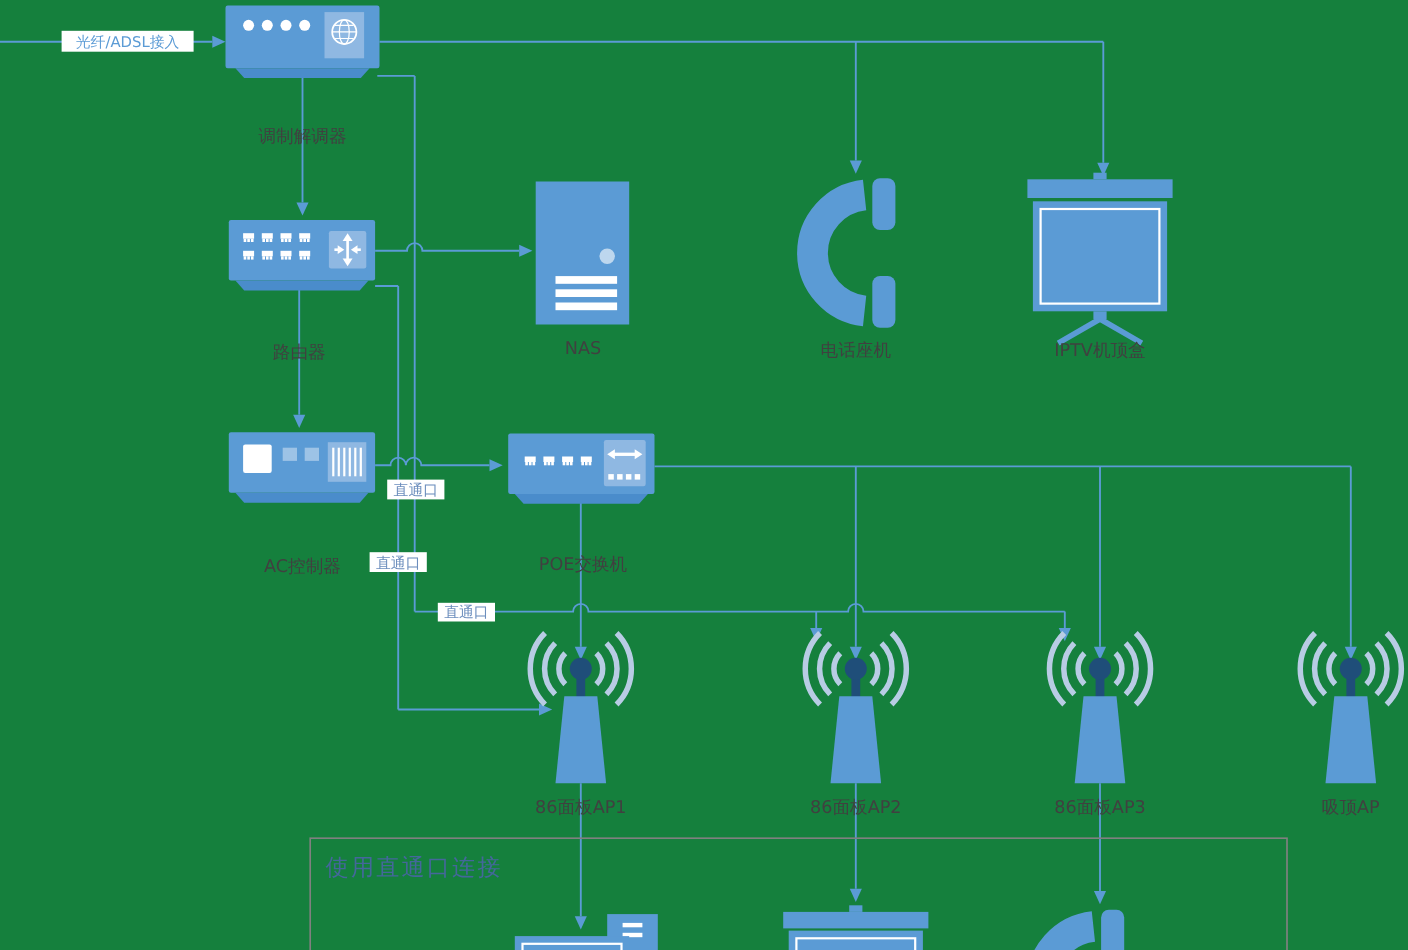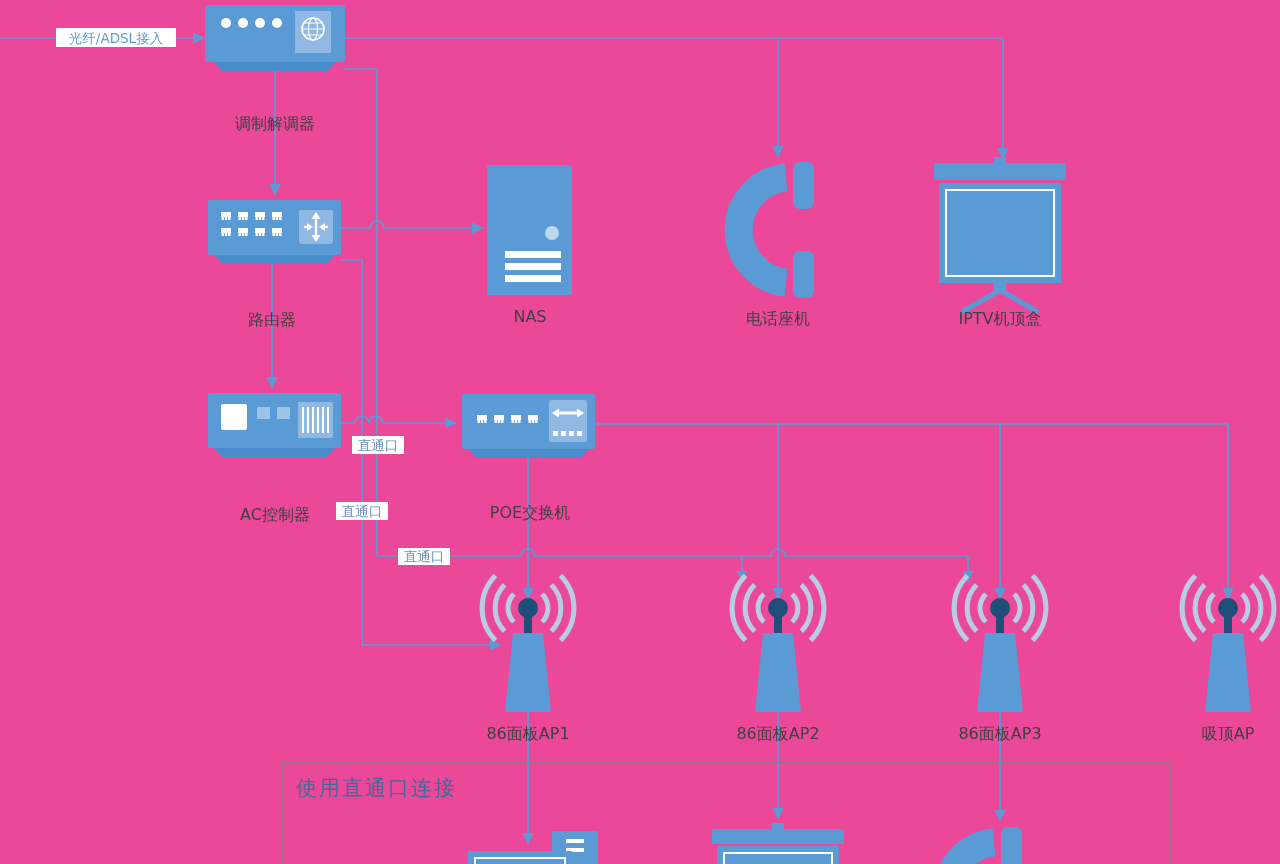--- a/index.html
+++ b/index.html
@@ -1,16 +1,16 @@
 <!DOCTYPE html>
 <html><head>
 <meta charset="utf-8">
 <style>
   html,body{margin:0;padding:0;background:#ffffff;}
-  #canvas{position:relative;width:1280px;height:864px;background:#ec4899;overflow:hidden;
+  #canvas{position:relative;width:1280px;height:864px;background:#15803d;overflow:hidden;
           font-family:"DejaVu Sans","Liberation Sans",sans-serif;}
   svg{display:block;}
   text{font-family:"DejaVu Sans","Liberation Sans",sans-serif;}
   .dev-label{font-size:16px;fill:#404040;}
   .pass-label{font-size:13.5px;fill:#6C8EBD;}
   .input-label{font-size:13.5px;fill:#5B9BD5;}
   .box-title{font-size:21px;fill:#44679B;letter-spacing:2px;}
 </style>
 </head>
 <body>

